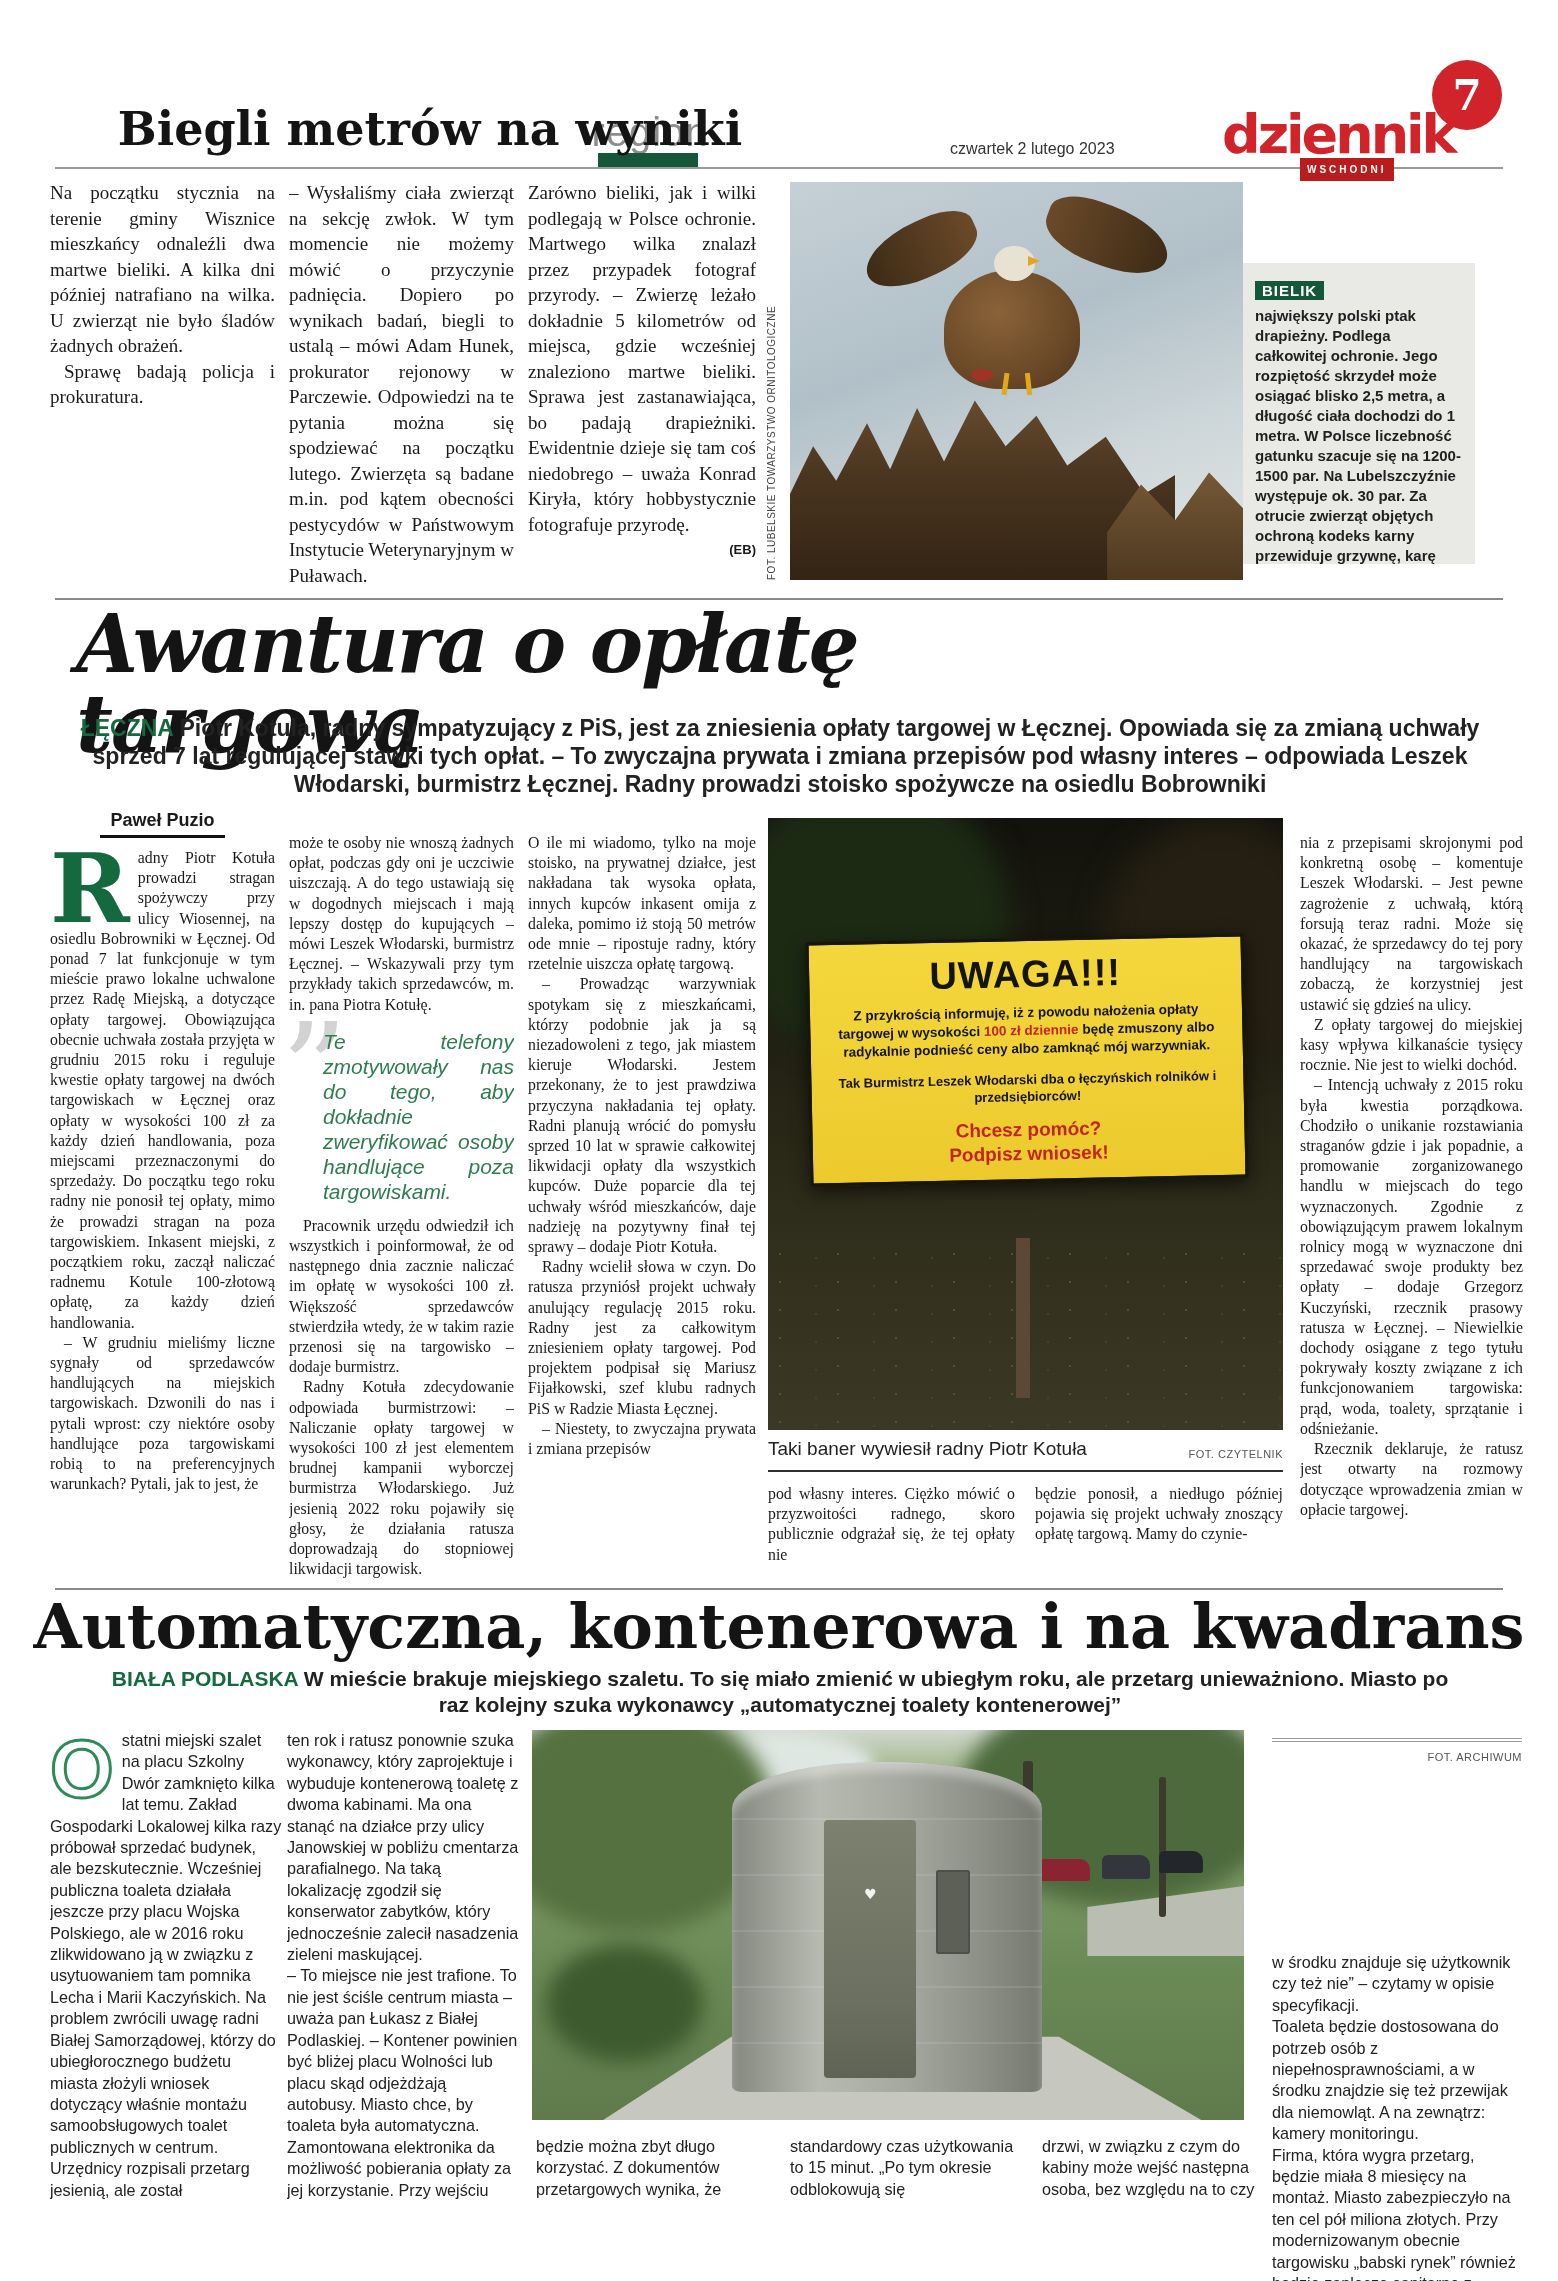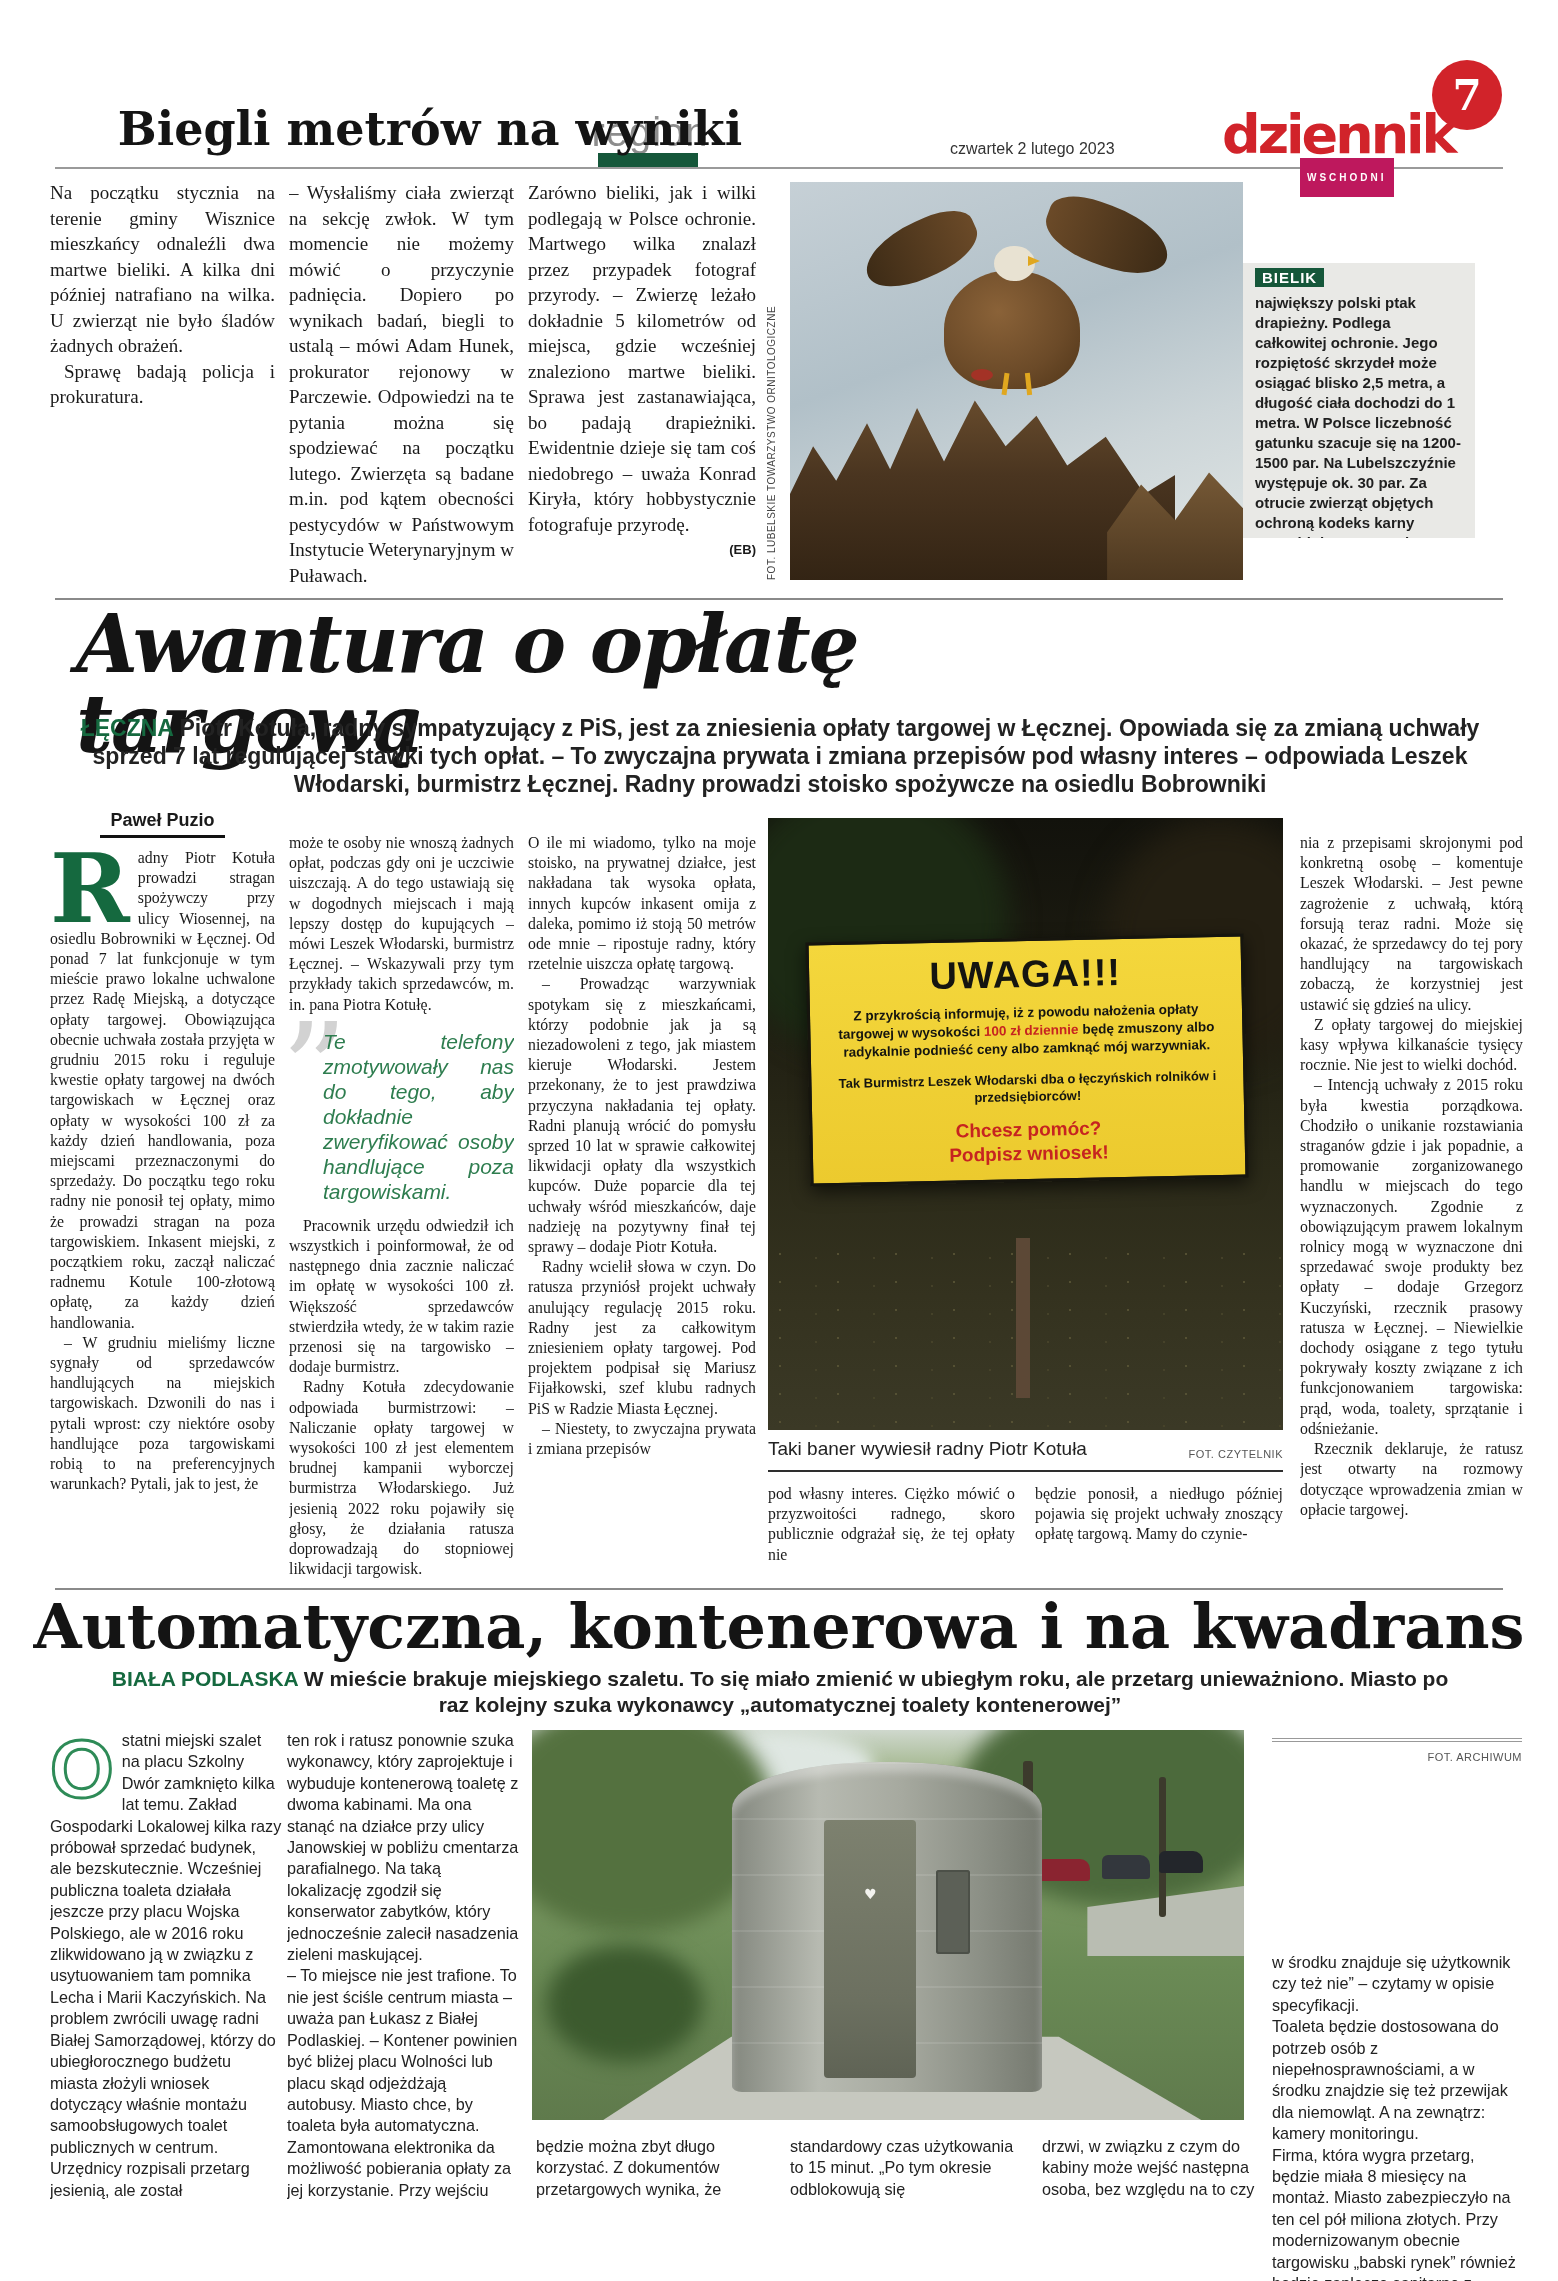--- a/index.html
+++ b/index.html
@@ -19,27 +19,27 @@
           font-size:17px;letter-spacing:1.5px;margin-right:6px;}
   .signoff{font-family:"Liberation Sans",sans-serif;font-weight:bold;font-size:13px;text-align:right;}
   .rule{background:#8a8a8a;height:2px;}
   
   .section-label{font-family:"Liberation Sans",sans-serif;font-weight:300;font-size:40px;
                  color:#8d8d8d;text-align:center;letter-spacing:1px;}
   .section-underline{background:#15573a;}
   .date{font-family:"Liberation Sans",sans-serif;font-size:16px;color:#333;text-align:left;}
   .logo{font-family:"DejaVu Sans",sans-serif;font-weight:800;font-size:54px;color:#d1232a;
         letter-spacing:-3px;line-height:1;}
-  .logo-sub{background:#be185d;color:#fff;font-family:"Liberation Sans",sans-serif;
-            font-size:10px;font-weight:bold;letter-spacing:3px;padding:14px 7px;}
+  .logo-sub{background:#b91c1c;color:#fff;font-family:"Liberation Sans",sans-serif;
+            font-size:10px;font-weight:bold;letter-spacing:3px;padding:6px 7px;}
   .page-circle{width:70px;height:70px;border-radius:50%;background:#d1232a;color:#fff;
                font-family:"DejaVu Serif",serif;font-weight:bold;font-size:42px;
                display:flex;align-items:center;justify-content:center;}
   
-  .infobox{background:#e9e9e6;padding:5px 12px;}
+  .infobox{background:#e9e9e6;padding:18px 12px;}
   .infobox-title{display:inline-block;background:#15573a;color:#fff;font-family:"Liberation Sans",sans-serif;
                  font-weight:bold;font-size:15px;letter-spacing:1px;padding:1px 7px;margin-bottom:6px;}
   .infobox-text{font-family:"Liberation Sans",sans-serif;font-weight:bold;font-size:15px;
                 line-height:20px;color:#1f1f1f;}
   
   .lead{font-family:"Liberation Sans",sans-serif;font-weight:bold;text-align:center;color:#222;}
   .lead .tag{color:#15693f;}
   
   .byline{font-family:"Liberation Sans",sans-serif;font-weight:bold;font-size:18px;text-align:center;}
   .byline span{display:inline-block;border-bottom:3px solid #111;padding:0 10px 4px 10px;}

